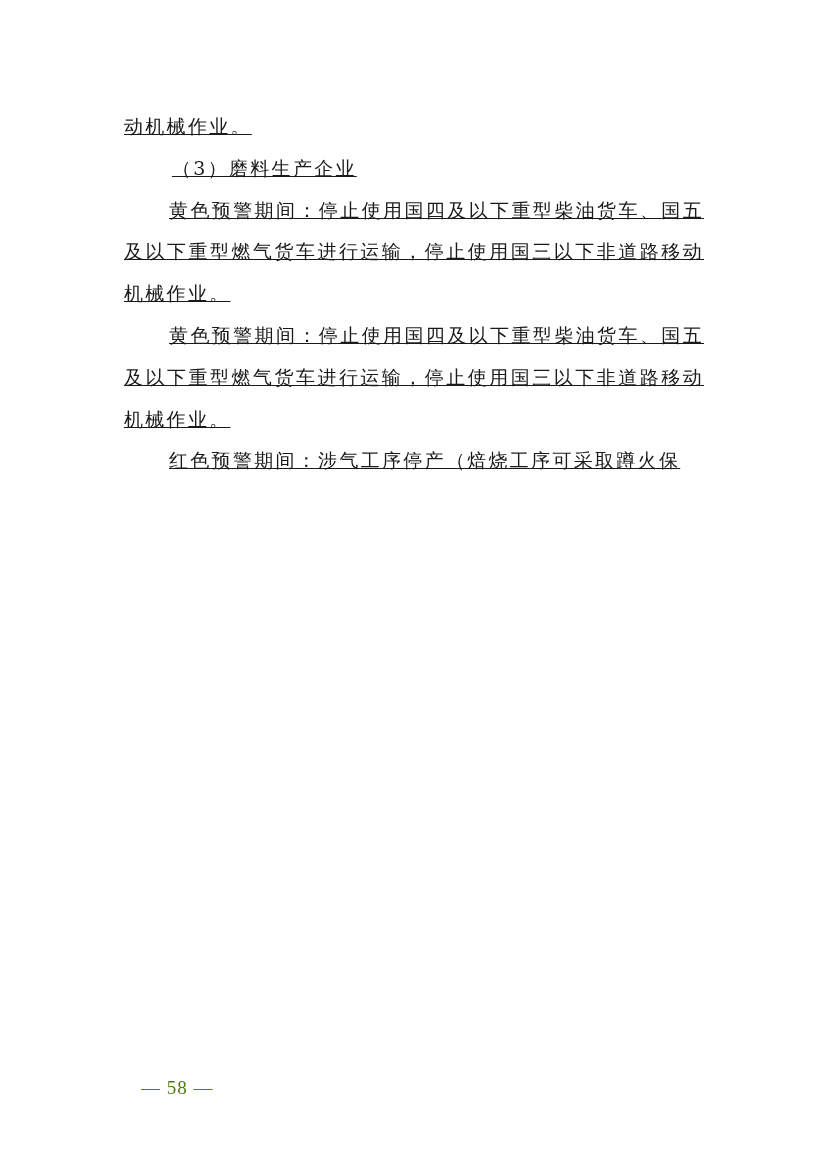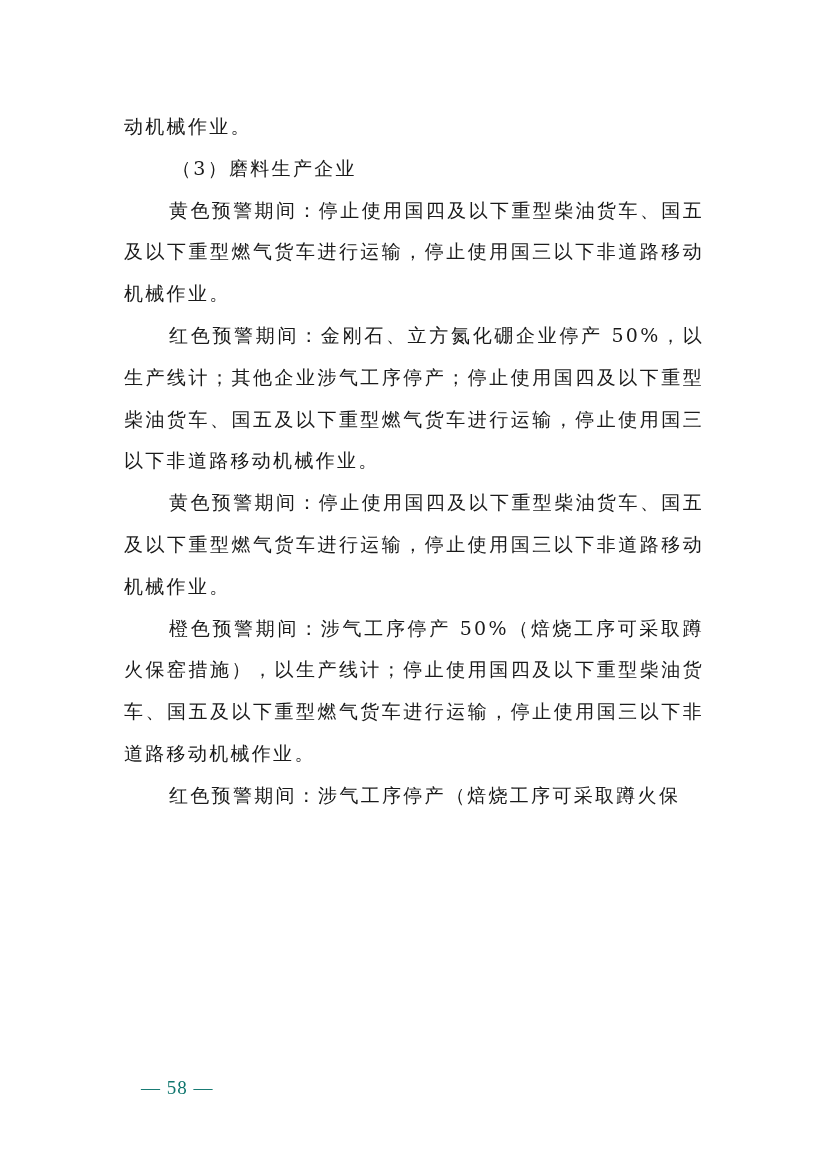--- a/index.html
+++ b/index.html
@@ -7,40 +7,39 @@
     .page {
       position: absolute;
       left: 124px;
       top: 106px;
       width: 580px;
       font-family: "DejaVu Serif", "Liberation Serif", serif;
       font-size: 19px;
       color: #1a1a1a;
       line-height: 41.8px;
       letter-spacing: 2.3px;
+      text-decoration: underline;
     }
     .para { margin: 0; text-align: justify; text-align-last: left; }
     .indent { text-indent: 45px; }
     .sub { text-indent: 48px; }
     .footer {
       position: absolute;
       left: 141px;
       top: 1077px;
       font-family: "Liberation Serif", "DejaVu Serif", serif;
       font-size: 19px;
-      color: #0f766e;
+      color: #4d7c0f;
       letter-spacing: 1px;
     }
   </style>
 </head>
 <body>
 
 <div class="page">
   <p class="para">动机械作业。</p>
   <p class="para sub">（3）磨料生产企业</p>
   <p class="para indent">黄色预警期间：停止使用国四及以下重型柴油货车、国五及以下重型燃气货车进行运输，停止使用国三以下非道路移动机械作业。</p>
-  <p class="para indent">红色预警期间：金刚石、立方氮化硼企业停产 50%，以生产线计；其他企业涉气工序停产；停止使用国四及以下重型柴油货车、国五及以下重型燃气货车进行运输，停止使用国三以下非道路移动机械作业。</p>
   <p class="para indent">黄色预警期间：停止使用国四及以下重型柴油货车、国五及以下重型燃气货车进行运输，停止使用国三以下非道路移动机械作业。</p>
-  <p class="para indent">橙色预警期间：涉气工序停产 50%（焙烧工序可采取蹲火保窑措施），以生产线计；停止使用国四及以下重型柴油货车、国五及以下重型燃气货车进行运输，停止使用国三以下非道路移动机械作业。</p>
   <p class="para indent">红色预警期间：涉气工序停产（焙烧工序可采取蹲火保</p>
 </div>
 
 <div class="footer">— 58 —</div>
 
 </body></html>

